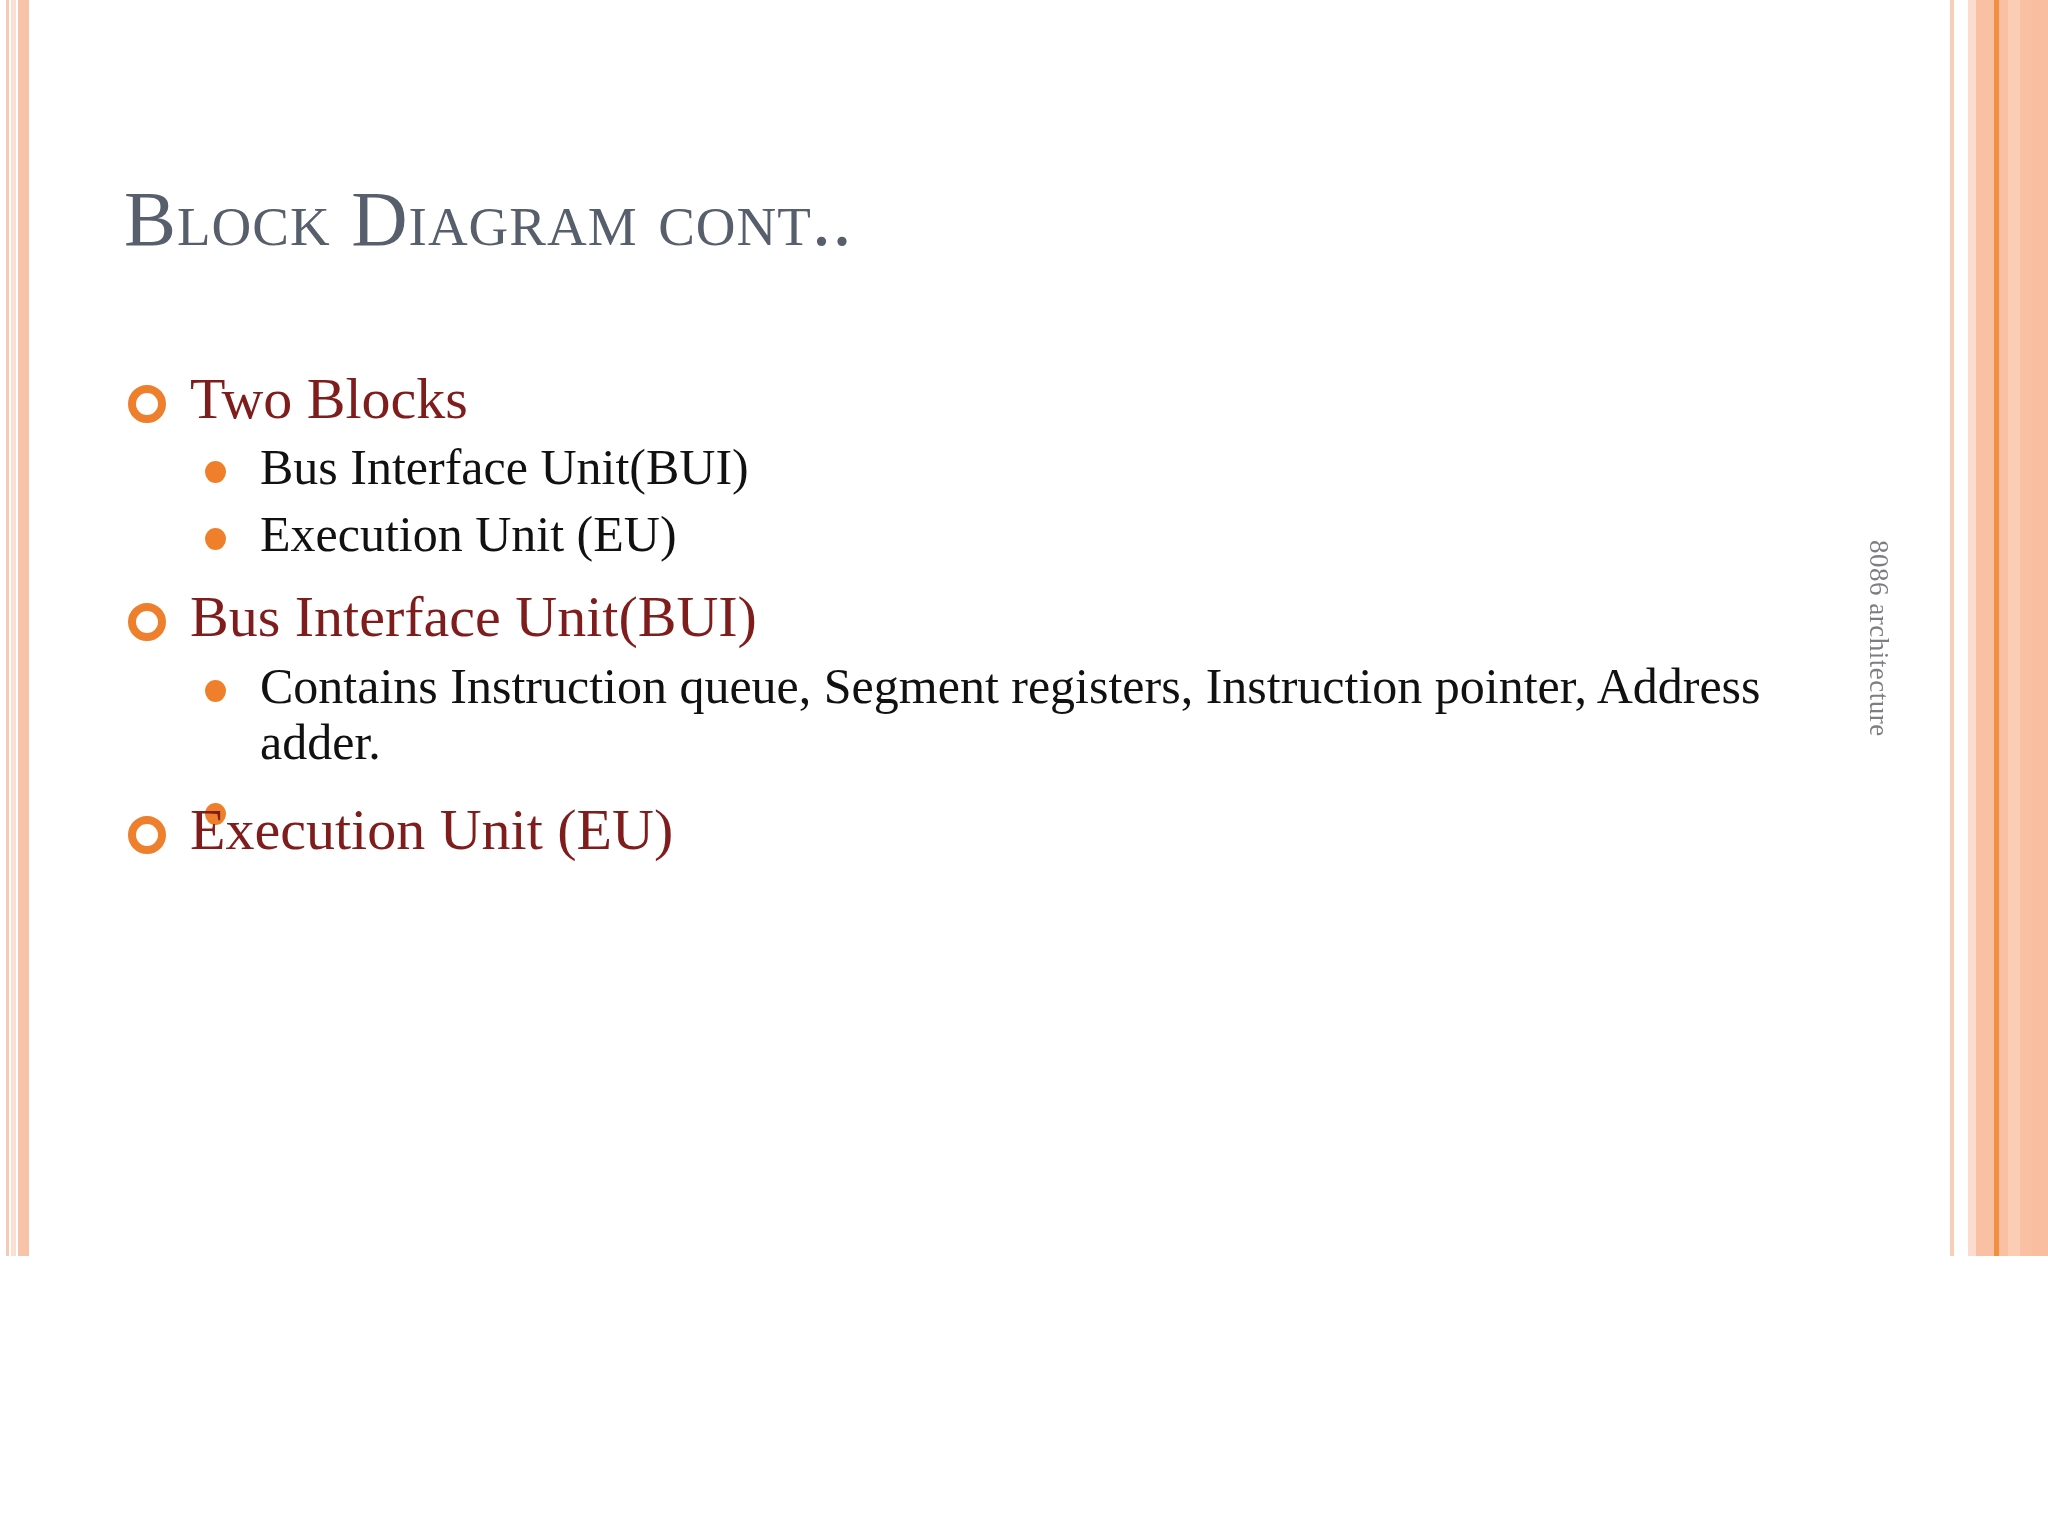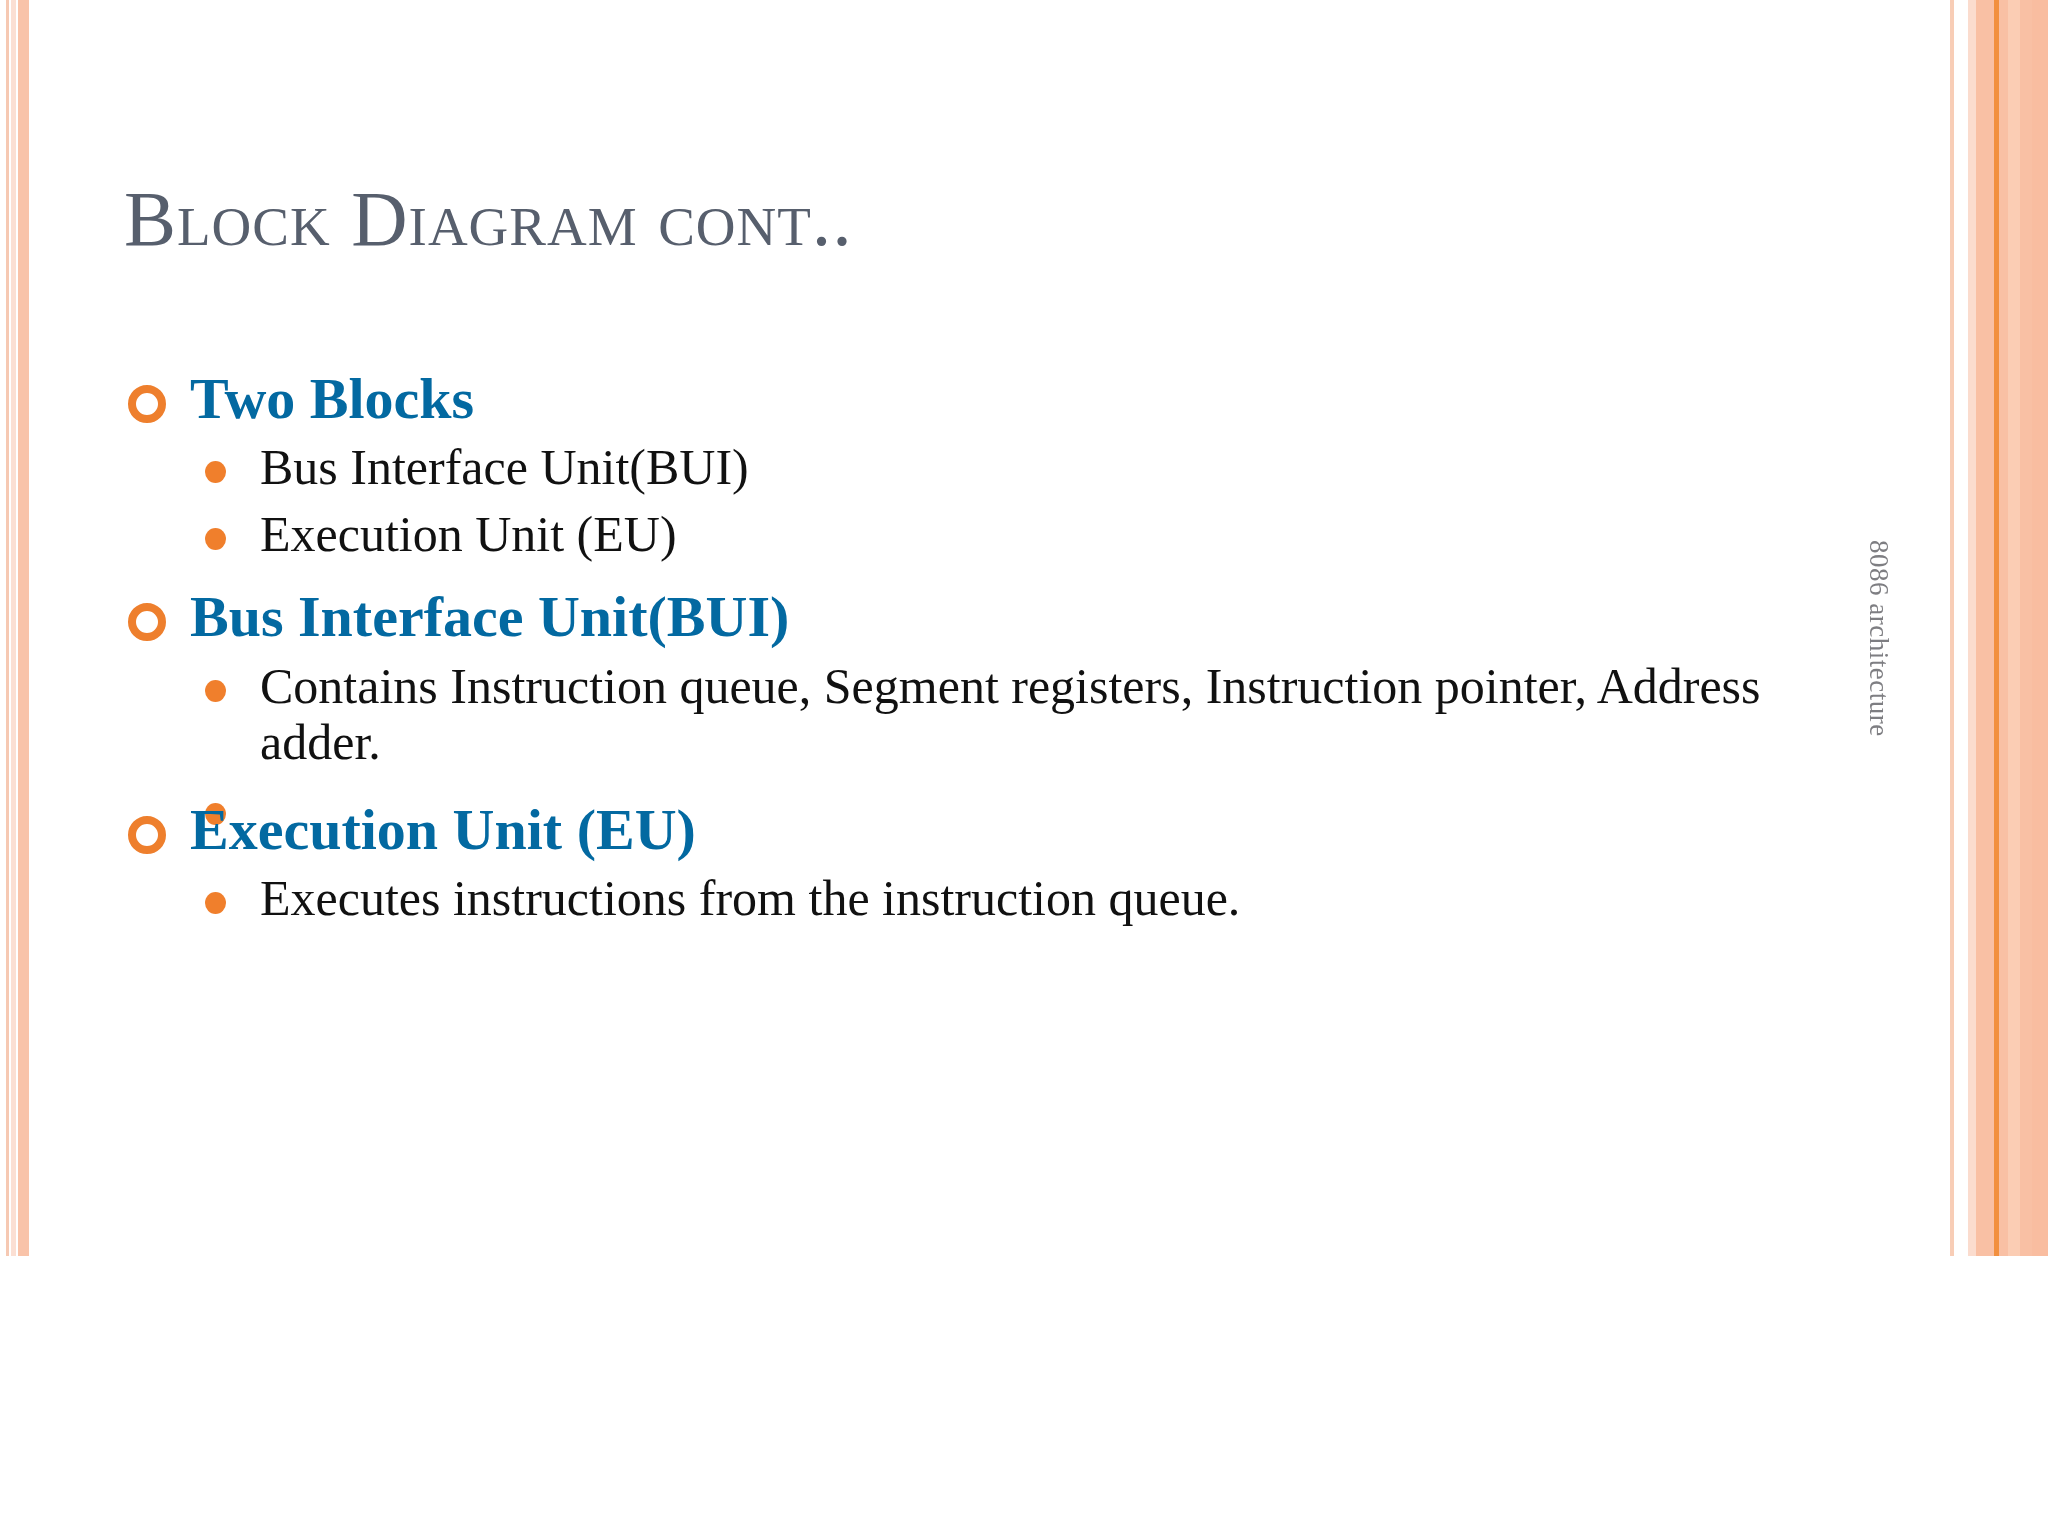--- a/index.html
+++ b/index.html
@@ -54,22 +54,22 @@
     position: absolute;
     left: 120px;
     top: 368px;
     width: 1680px;
   }
 
   .lvl1 {
     position: relative;
     padding-left: 70px;
     font-size: 58px;
-    font-weight: bold;
-    color: #0369a1;
+    font-weight: normal;
+    color: #7f1d1d;
     line-height: 1.06;
     margin: 0 0 10px 0;
   }
   .lvl1 .ring {
     position: absolute;
     left: 8px;
     top: 17px;
     width: 22px;
     height: 22px;
     border: 8px solid #ee7f2d;
@@ -180,24 +180,20 @@
     </div>
 
     <div class="gap-md"></div>
 
     <div class="lvl1">
       <span class="ring"></span>
       <span>Execution Unit (EU)</span>
     </div>
 
 
-    <div class="lvl2">
-      <span class="dot"></span>
-      <span>Executes instructions from the instruction queue.</span>
-    </div>
 
   </div>
 
   <div id="vertical-caption">8086 architecture</div>
 
   <div id="page-badge">6</div>
 
 </div>
 
 </body></html>

